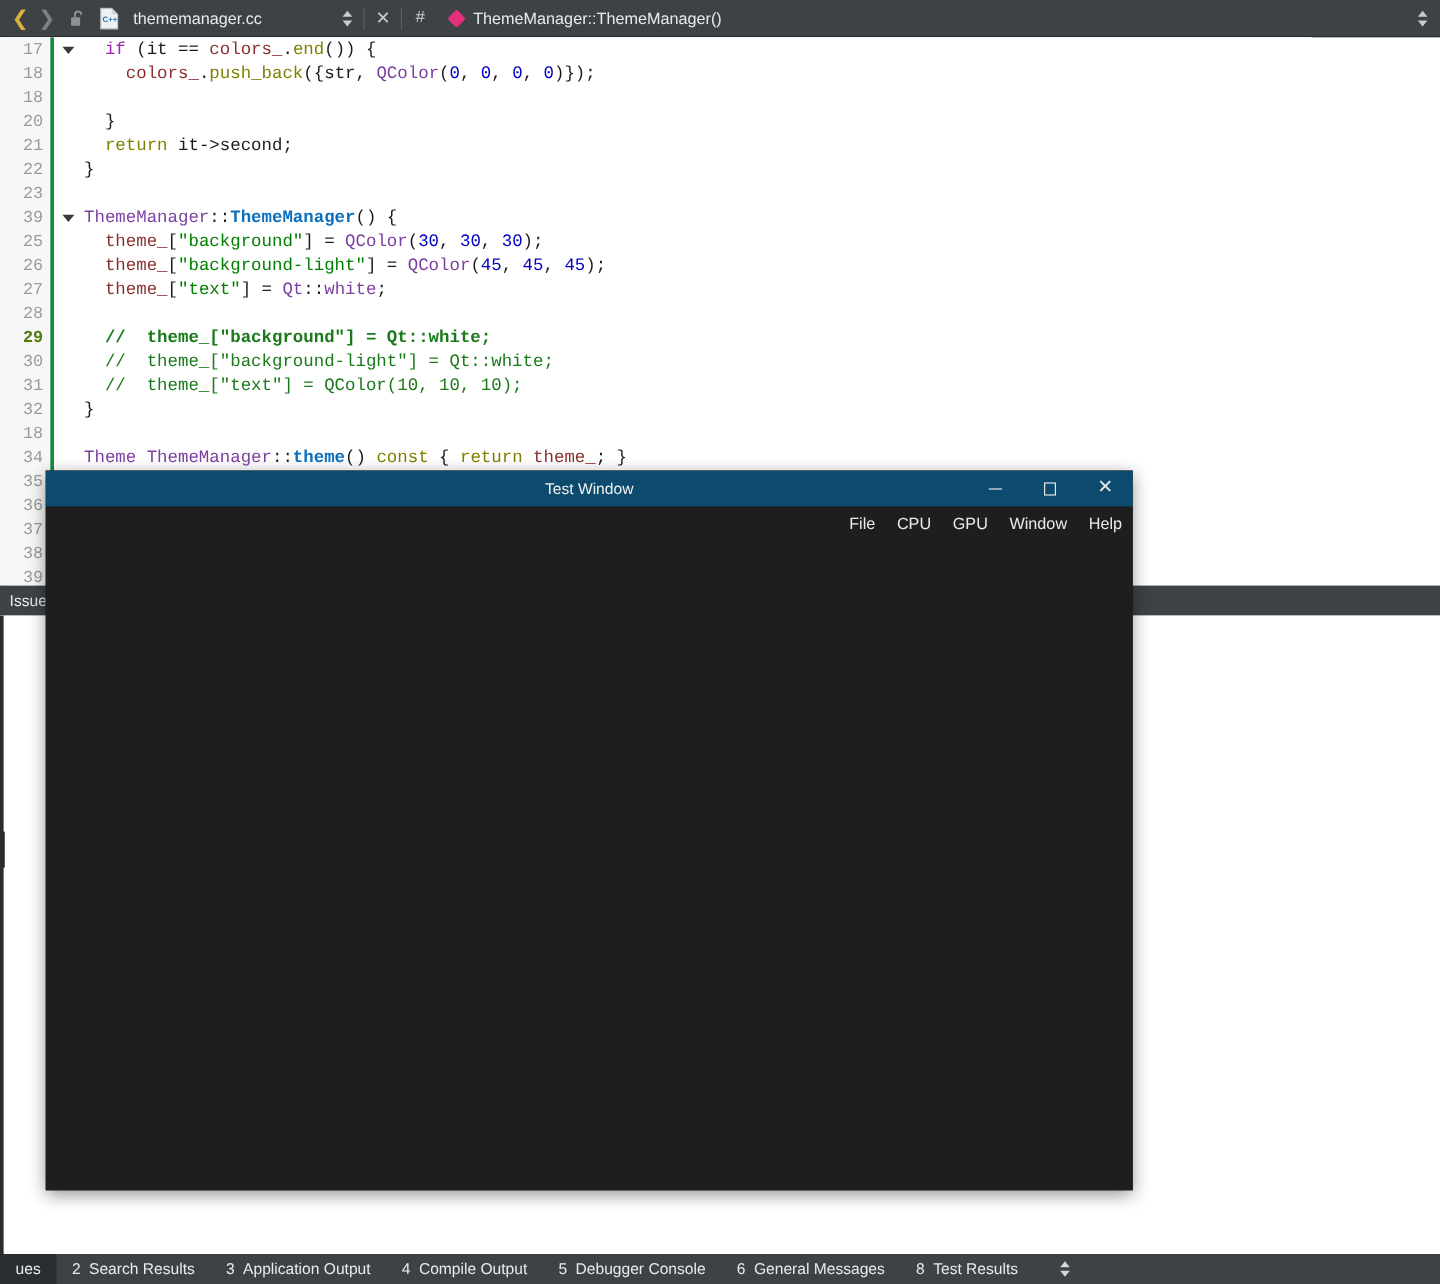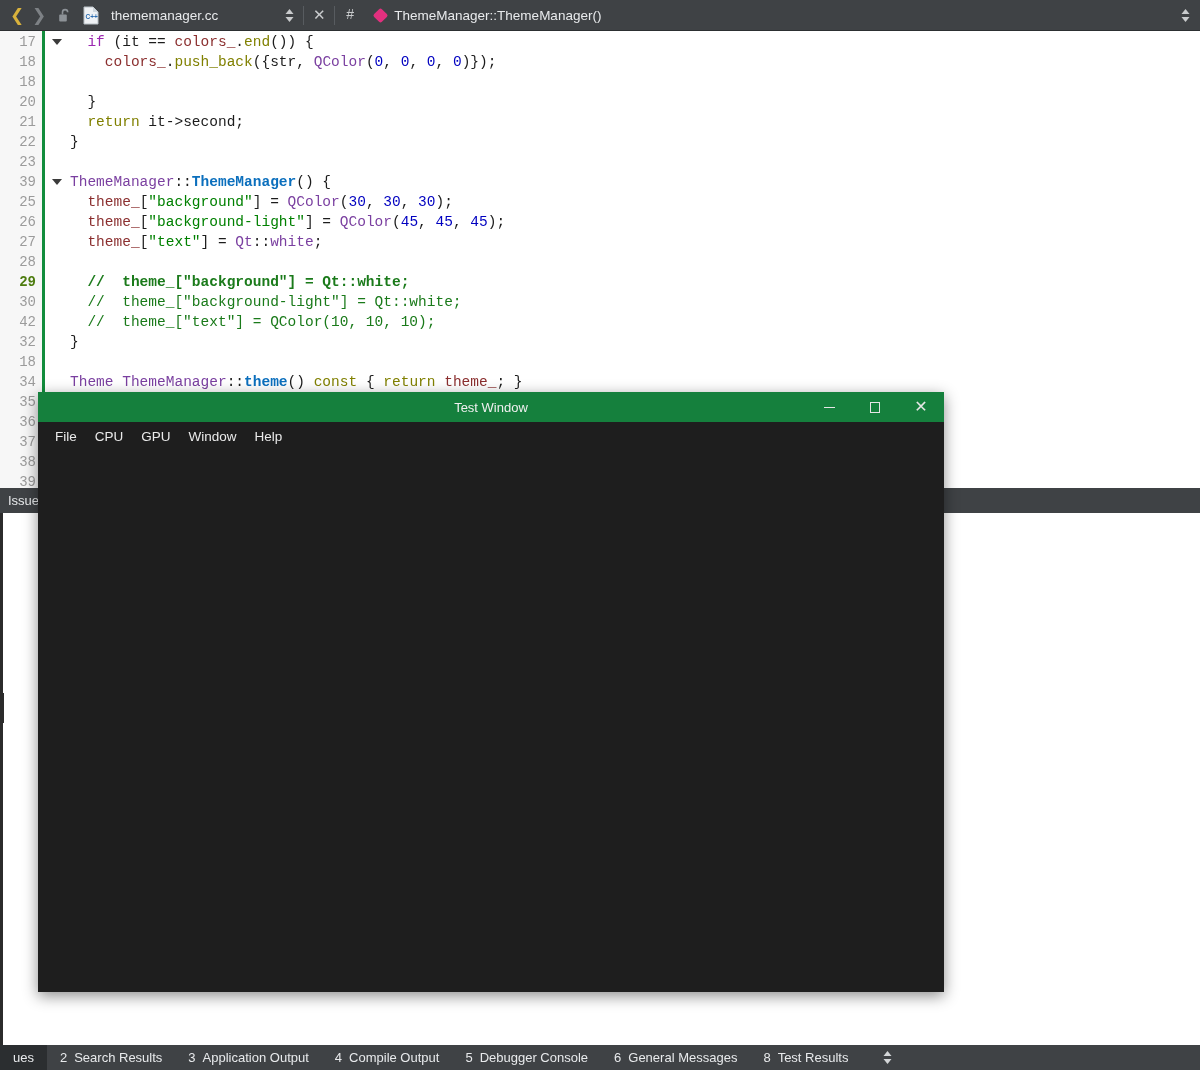--- a/index.html
+++ b/index.html
@@ -218,21 +218,21 @@
     position: absolute;
     left: 38px; top: 392px;
     width: 906px; height: 600px;
     background: #1e1e1e;
     box-shadow: 0 4px 14px rgba(0,0,0,0.45);
     overflow: hidden;
   }
   #tw-titlebar {
     position: relative;
     height: 30px;
-    background: #15803d;
+    background: #0c4a6e;
     display: flex;
     align-items: center;
     justify-content: center;
   }
   #tw-title {
     color: #f0f0f0;
     font-size: 13px;
   }
   #tw-buttons {
     position: absolute;
@@ -261,20 +261,21 @@
   .tw-btn .close-glyph {
     font-size: 16px;
     line-height: 1;
   }
   #tw-menubar {
     height: 28px;
     background: #1e1e1e;
     display: flex;
     align-items: center;
     padding-left: 8px;
+    justify-content: flex-end;
   }
   .tw-menu-item {
     color: #eaeaea;
     font-size: 13.5px;
     padding: 3px 9px;
     white-space: nowrap;
   }
   #tw-canvas {
     position: absolute;
     left: 0; top: 58px;
@@ -374,21 +375,21 @@
       <div class="code-line" style="top: 81px;"><span class="ln">21</span><span class="code-text"><span class="t-plain">  </span><span class="t-kw2">return</span><span class="t-plain"> </span><span class="t-plain">it</span><span class="t-plain">-&gt;</span><span class="t-plain">second</span><span class="t-plain">;</span></span></div>
       <div class="code-line" style="top: 101px;"><span class="ln">22</span><span class="code-text"><span class="t-plain">}</span></span></div>
       <div class="code-line" style="top: 121px;"><span class="ln">23</span><span class="code-text"></span></div>
       <div class="code-line" style="top: 141px;"><span class="ln">39</span><span class="code-text"><span class="t-cls">ThemeManager</span><span class="t-plain">::</span><span class="t-fn">ThemeManager</span><span class="t-plain">() {</span></span></div>
       <div class="code-line" style="top: 161px;"><span class="ln">25</span><span class="code-text"><span class="t-plain">  </span><span class="t-var">theme_</span><span class="t-plain">[</span><span class="t-str">"background"</span><span class="t-plain">] = </span><span class="t-cls">QColor</span><span class="t-plain">(</span><span class="t-num">30</span><span class="t-plain">, </span><span class="t-num">30</span><span class="t-plain">, </span><span class="t-num">30</span><span class="t-plain">);</span></span></div>
       <div class="code-line" style="top: 181px;"><span class="ln">26</span><span class="code-text"><span class="t-plain">  </span><span class="t-var">theme_</span><span class="t-plain">[</span><span class="t-str">"background-light"</span><span class="t-plain">] = </span><span class="t-cls">QColor</span><span class="t-plain">(</span><span class="t-num">45</span><span class="t-plain">, </span><span class="t-num">45</span><span class="t-plain">, </span><span class="t-num">45</span><span class="t-plain">);</span></span></div>
       <div class="code-line" style="top: 201px;"><span class="ln">27</span><span class="code-text"><span class="t-plain">  </span><span class="t-var">theme_</span><span class="t-plain">[</span><span class="t-str">"text"</span><span class="t-plain">] = </span><span class="t-cls">Qt</span><span class="t-plain">::</span><span class="t-cls">white</span><span class="t-plain">;</span></span></div>
       <div class="code-line" style="top: 221px;"><span class="ln">28</span><span class="code-text"></span></div>
       <div class="code-line current" style="top: 241px;"><span class="ln">29</span><span class="code-text"><span class="t-cmt">  //  theme_["background"] = Qt::white;</span></span></div>
       <div class="code-line" style="top: 261px;"><span class="ln">30</span><span class="code-text"><span class="t-cmt">  //  theme_["background-light"] = Qt::white;</span></span></div>
-      <div class="code-line" style="top: 281px;"><span class="ln">42</span><span class="code-text"><span class="t-cmt">  //  theme_["text"] = QColor(10, 10, 10);</span></span></div>
+      <div class="code-line" style="top: 281px;"><span class="ln">31</span><span class="code-text"><span class="t-cmt">  //  theme_["text"] = QColor(10, 10, 10);</span></span></div>
       <div class="code-line" style="top: 301px;"><span class="ln">32</span><span class="code-text"><span class="t-plain">}</span></span></div>
       <div class="code-line" style="top: 321px;"><span class="ln">18</span><span class="code-text"></span></div>
       <div class="code-line" style="top: 341px;"><span class="ln">34</span><span class="code-text"><span class="t-cls">Theme</span><span class="t-plain"> </span><span class="t-cls">ThemeManager</span><span class="t-plain">::</span><span class="t-fn">theme</span><span class="t-plain">() </span><span class="t-kw2">const</span><span class="t-plain"> { </span><span class="t-kw2">return</span><span class="t-plain"> </span><span class="t-var">theme_</span><span class="t-plain">; }</span></span></div>
       <div class="code-line" style="top: 361px;"><span class="ln">35</span><span class="code-text"></span></div>
       <div class="code-line" style="top: 381px;"><span class="ln">36</span><span class="code-text"></span></div>
       <div class="code-line" style="top: 401px;"><span class="ln">37</span><span class="code-text"></span></div>
       <div class="code-line" style="top: 421px;"><span class="ln">38</span><span class="code-text"></span></div>
       <div class="code-line" style="top: 441px;"><span class="ln">39</span><span class="code-text"></span></div>
     </div>
 </div>

